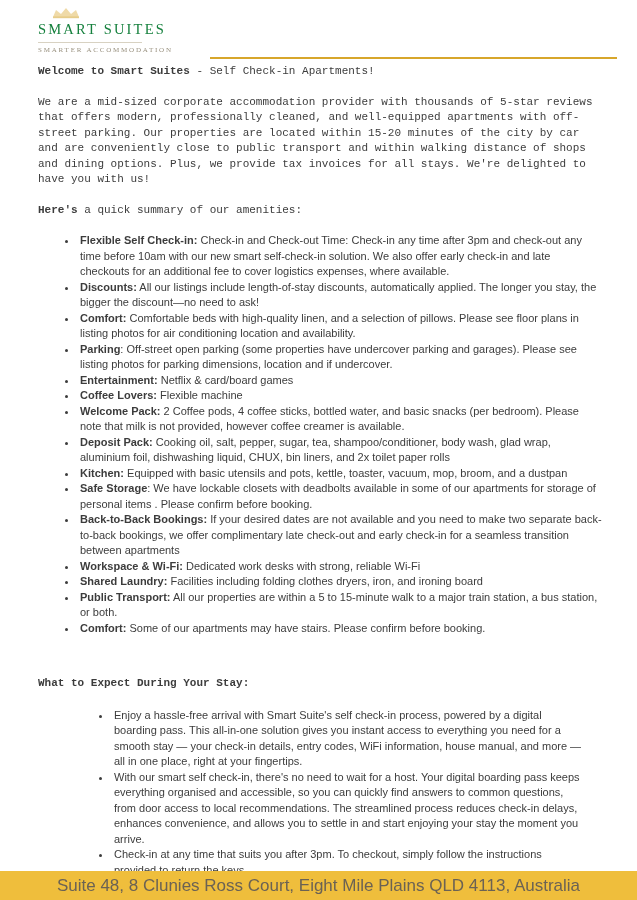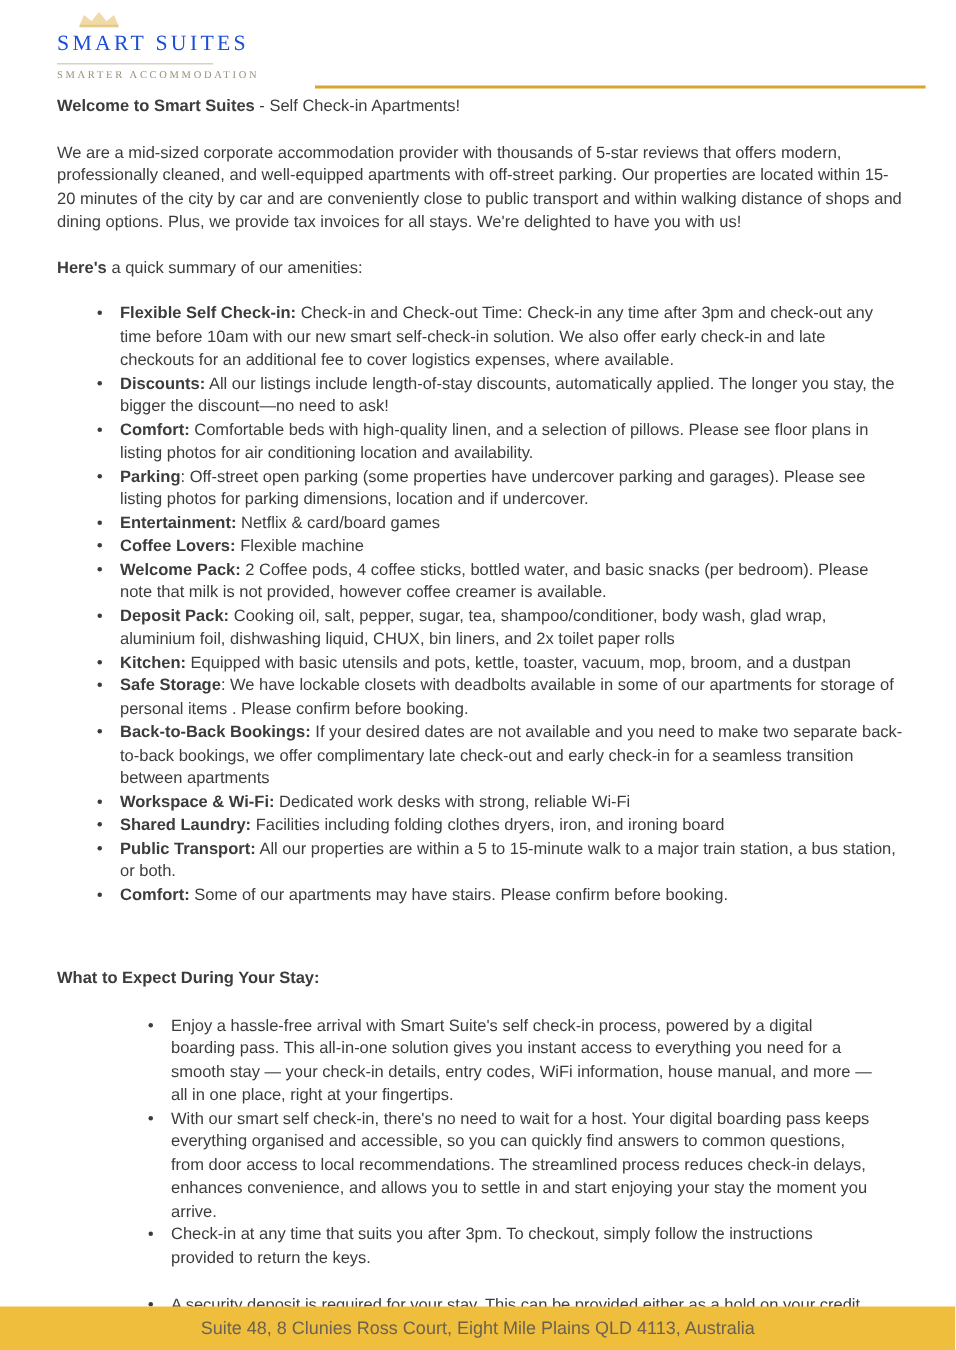--- a/index.html
+++ b/index.html
@@ -15,61 +15,61 @@
     color: #3c3c3c;
   }
   
   .header { position: relative; height: 62px; }
   .brand { position: absolute; left: 38px; top: 6px; }
   .brand-emblem { display: block; margin: 0 0 0 13px; }
   .brand-name {
     font-family: "Liberation Serif", "DejaVu Serif", serif;
     font-size: 14.5px;
     letter-spacing: 2.2px;
-    color: #1d4ed8;
+    color: #15803d;
     white-space: nowrap;
   }
   .brand-divider { width: 104px; height: 1px; background: #d8d2c2; margin: 3px 0; }
   .brand-tagline {
     font-family: "Liberation Serif", "DejaVu Serif", serif;
     font-size: 7px;
     letter-spacing: 1.8px;
     color: #98907e;
     white-space: nowrap;
   }
   .top-rule {
     position: absolute;
     top: 57px;
     right: 20px;
     width: 407px;
     height: 2px;
     background: #d7a62b;
   }
   
   .content { padding: 2px 35px 0 38px; }
-  .content p { margin: 0 0 15px 0; }
+  .content p { margin: 0 0 15px 0; font-family: Liberation Mono, monospace; }
   .bold { font-weight: bold; }
   .title { }
   ul.amenities { list-style: disc; margin: 0 0 15px 0; padding: 0 0 0 40px; }
   ul.amenities li { margin: 0; padding: 0 0 0 2px; }
   .expect-heading { font-weight: bold; margin: 40px 0 16px 0 !important; }
   .section-heading { font-weight: bold; margin: 0 !important; }
   ul.sub-bullets { list-style: disc; margin: 16px; padding: 0 0 0 58px; }
   ul.sub-bullets li { margin: 0; padding: 0 0 0 2px; }
   
   .footer {
     position: absolute;
     left: 0; right: 0; bottom: 0;
     height: 29px;
     background: #efbe3c;
     display: flex;
     align-items: center;
     justify-content: center;
     color: #6b6254;
-    font-size: 12px;
+    font-size: 17px;
   }
 </style>
 </head>
 <body>
 
 <div class="page">
 
   <div class="header">
     <div class="brand">
       <svg class="brand-emblem" width="30" height="13" viewBox="0 0 30 13" aria-hidden="true">

